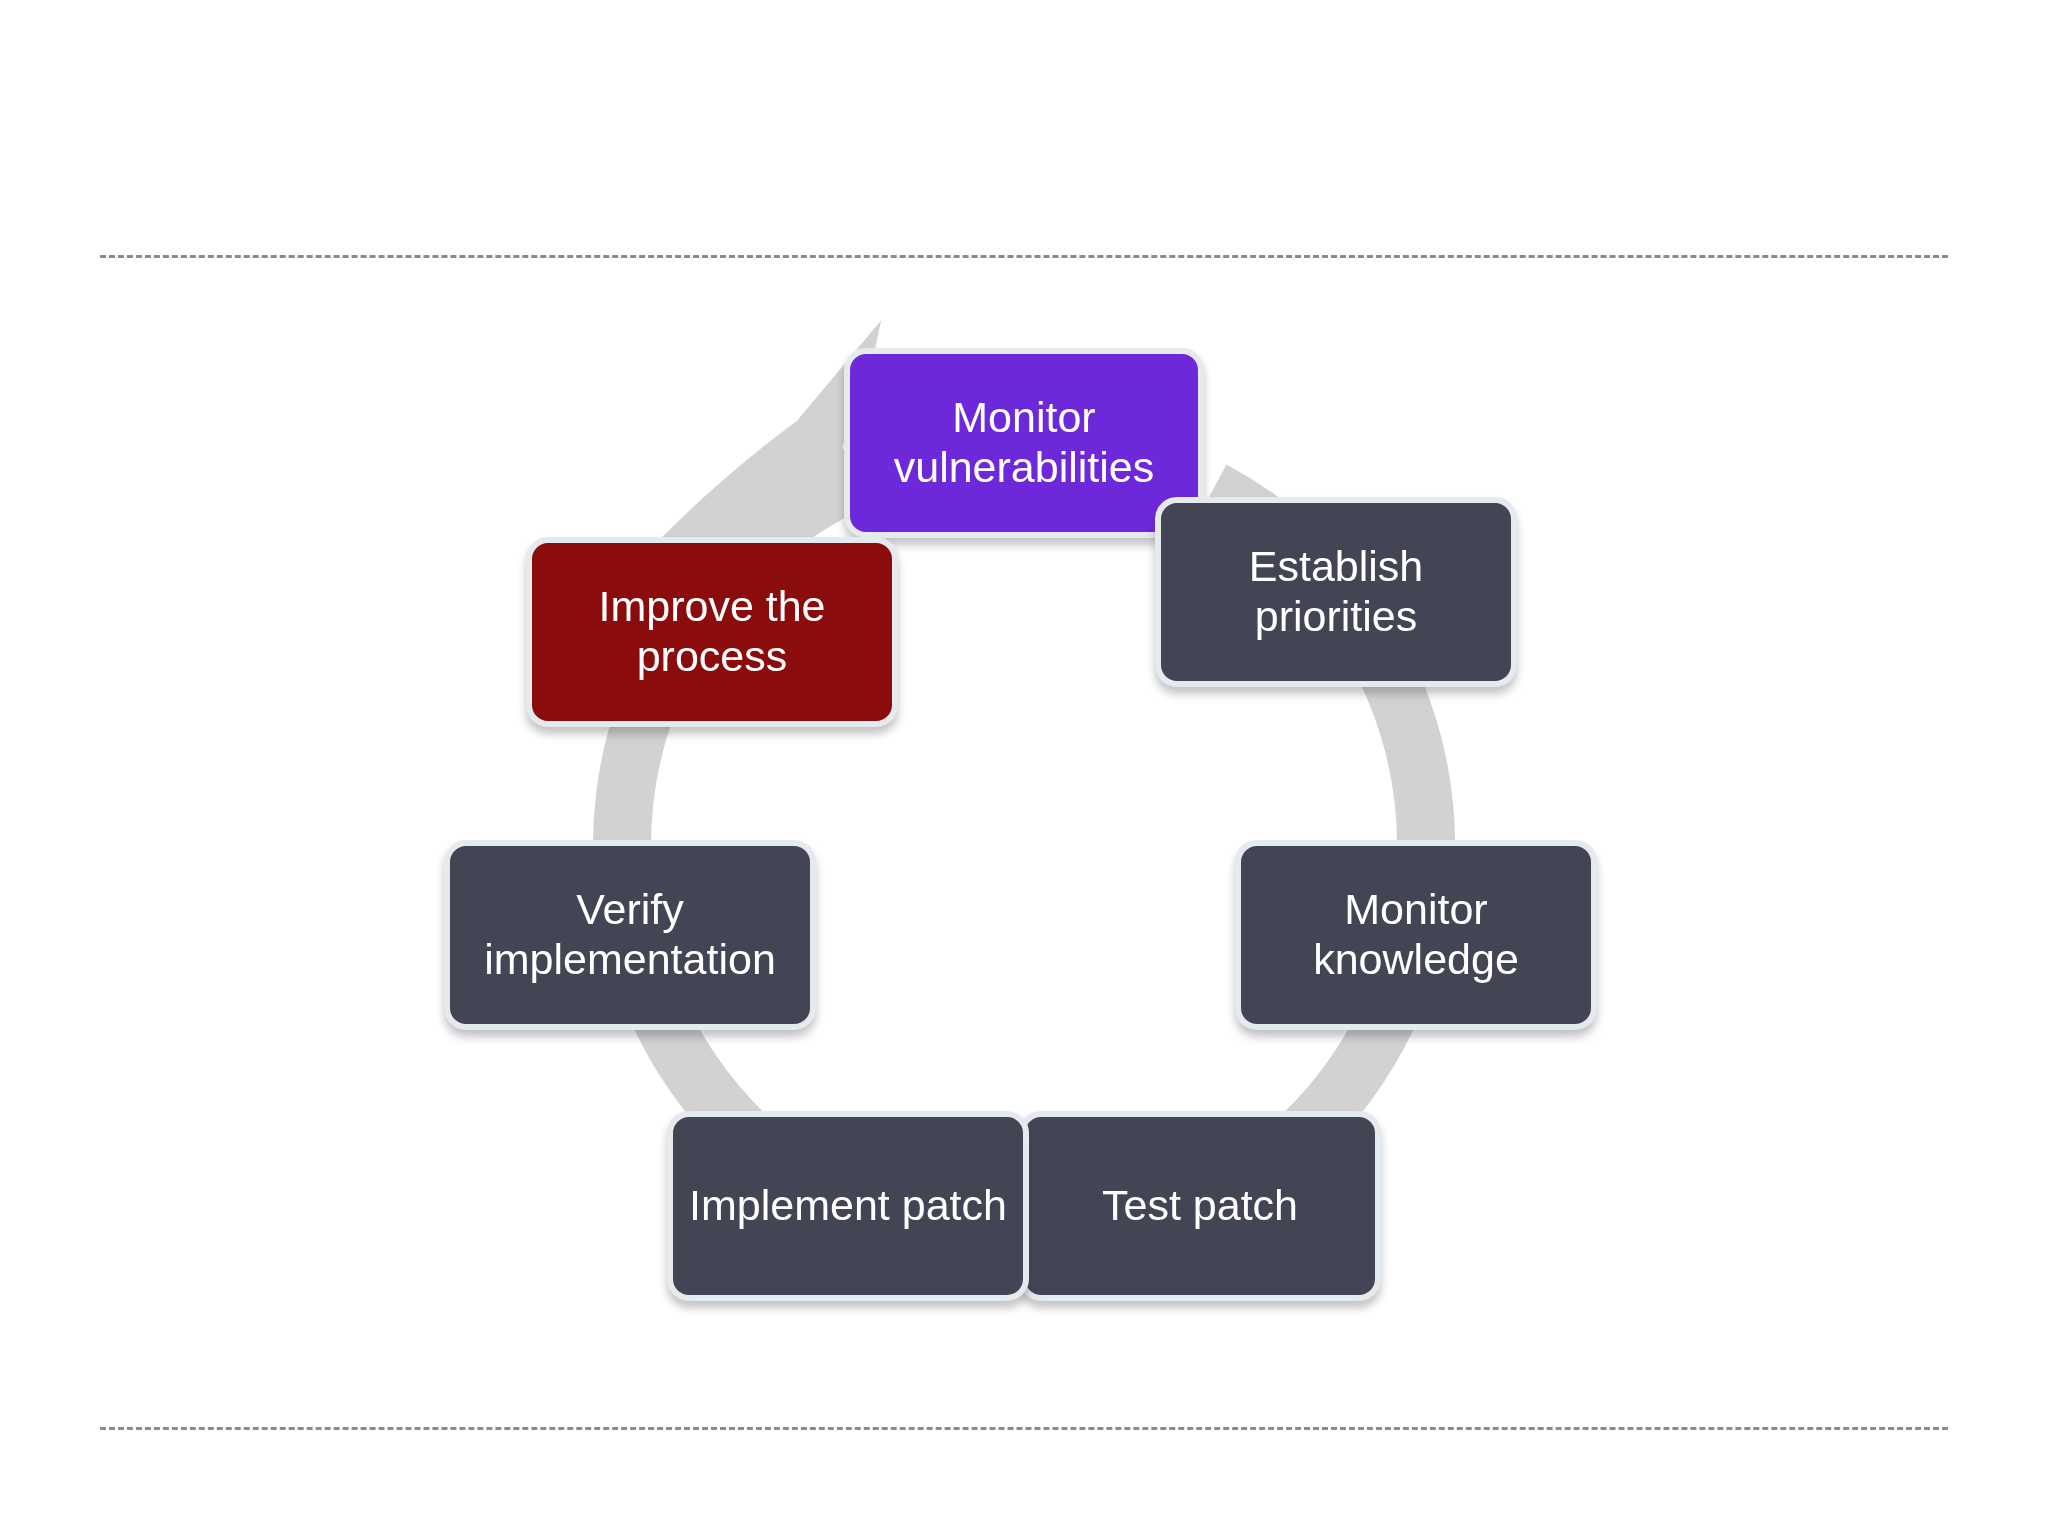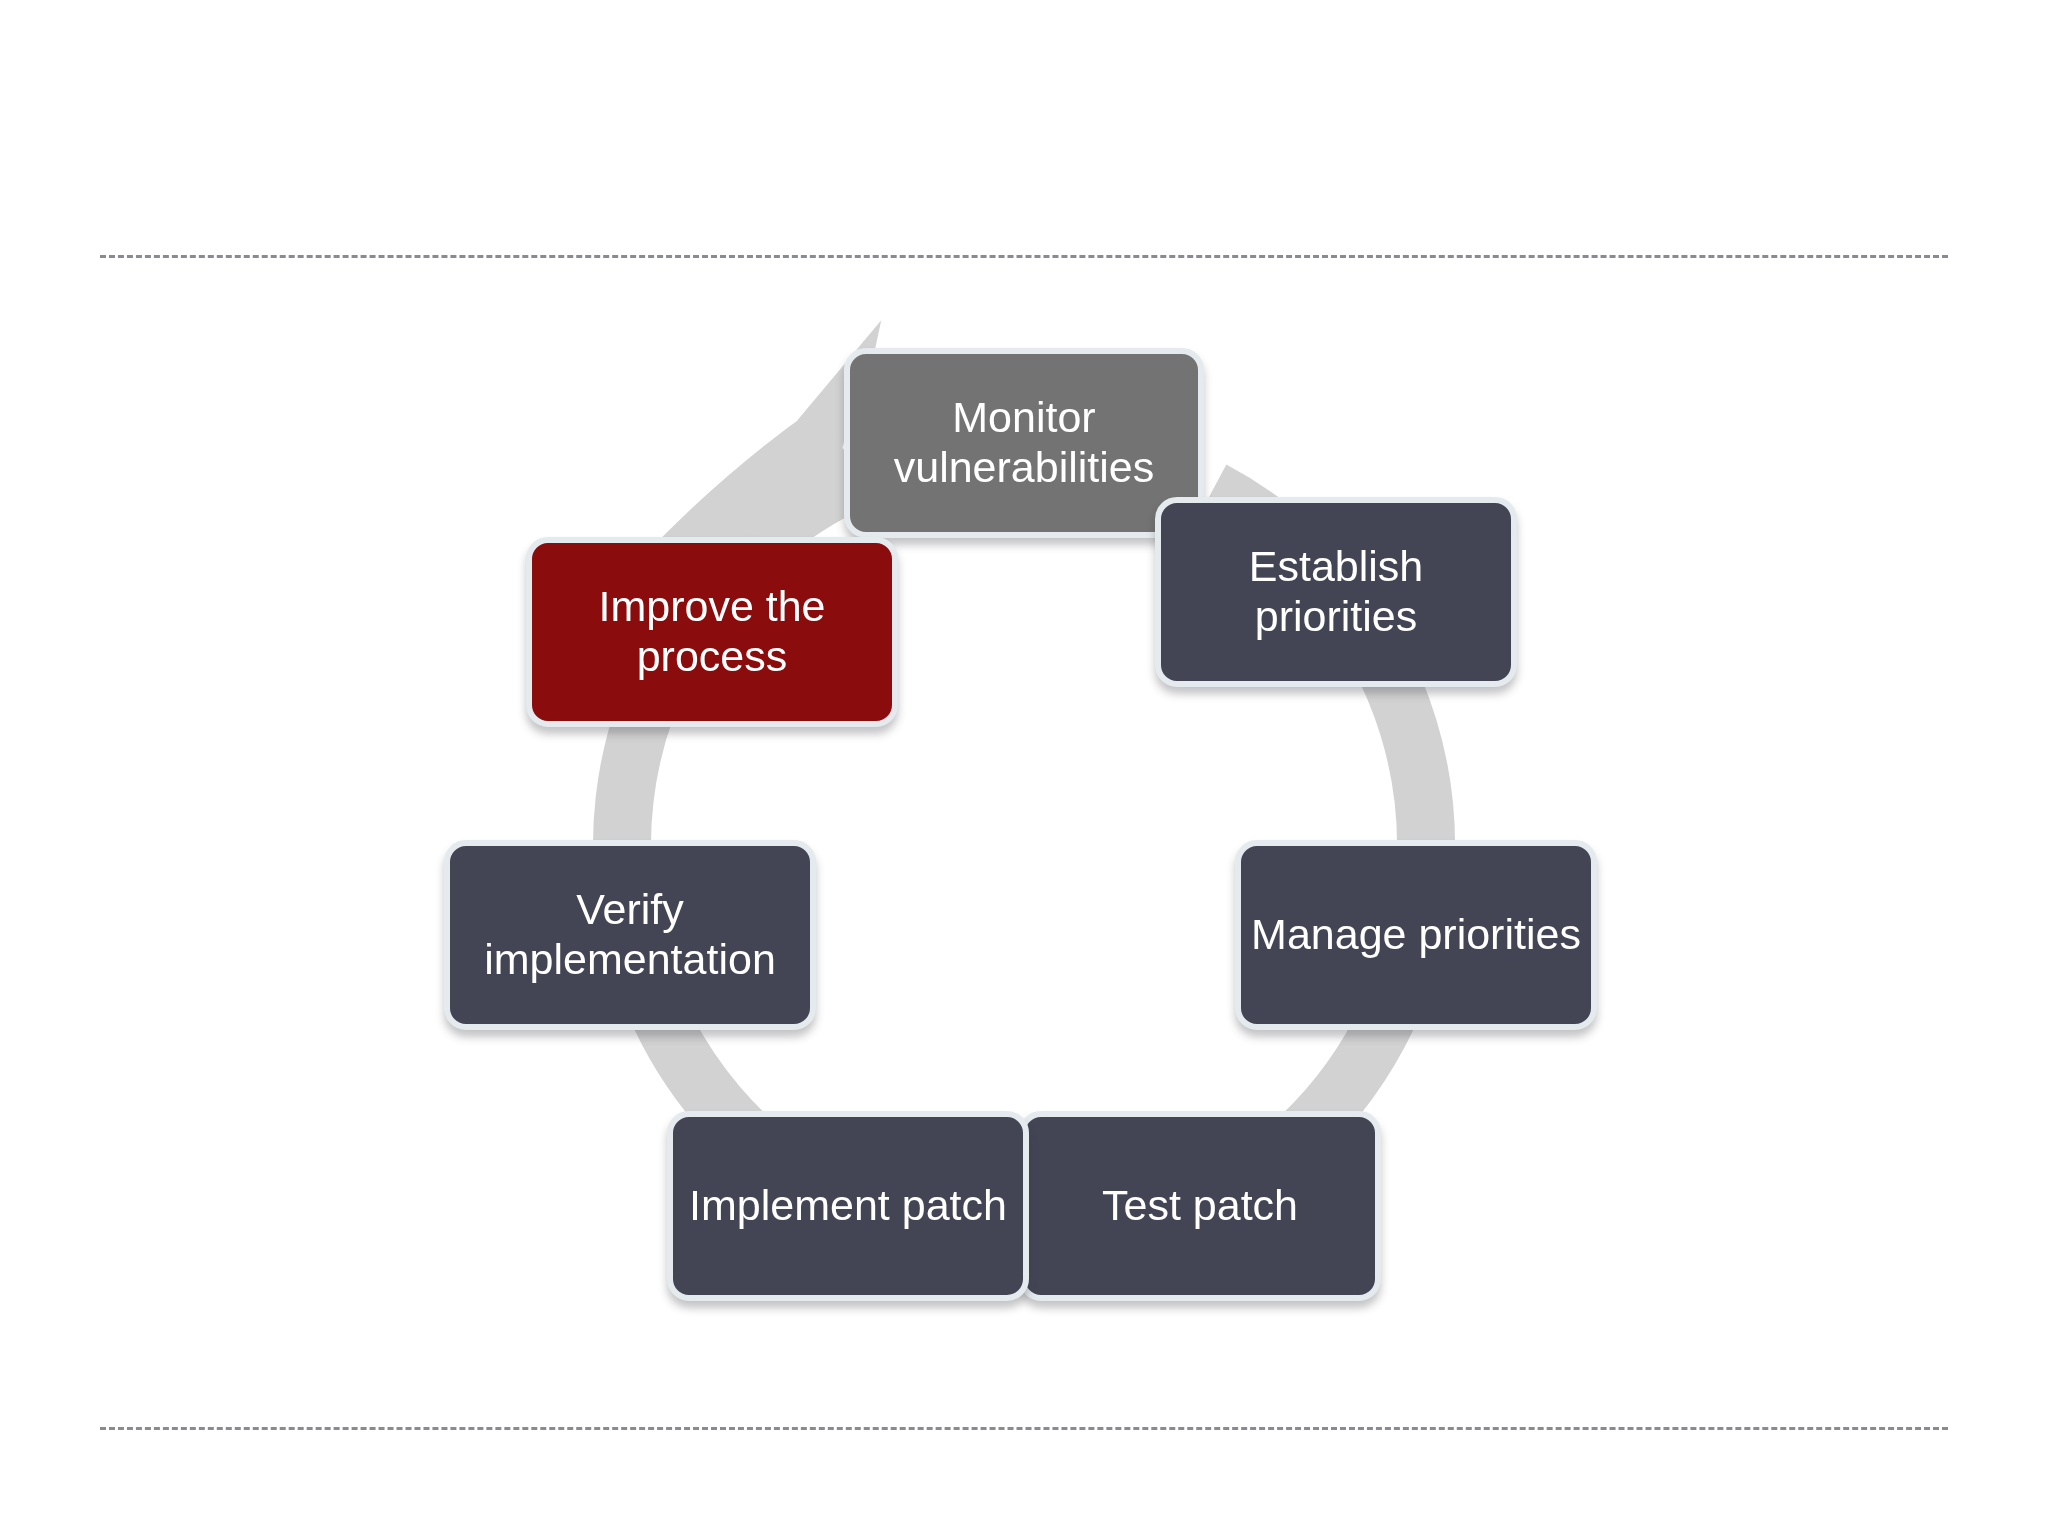--- a/index.html
+++ b/index.html
@@ -117,30 +117,30 @@
 
       <g transform="translate(795,130) rotate(-5)">
         <polygon points="0,30 92,-62 76,-10 158,6 120,86 46,52 28,96" fill="#d2d2d2"></polygon>
       </g>
 
       <g>
         <path d="M 640 300 Q 720 215 812 150 L 848 195 Q 760 256 690 335 Z" fill="#d2d2d2"></path>
       </g>
     </svg>
 
-    <div class="node" id="node-monitor" style="border-color: rgb(228, 234, 238); color: rgb(255, 255, 255); background: #737373; left: 844px; top: 88px;">
+    <div class="node" id="node-monitor" style="border-color: rgb(228, 234, 238); color: rgb(255, 255, 255); background: #6d28d9; left: 844px; top: 88px;">
       <span class="label">Monitor vulnerabilities</span>
     </div>
 
     <div class="node" id="node-establish" style="border-color: rgb(228, 234, 238); color: rgb(255, 255, 255); background: rgb(67, 68, 84); left: 1155px; top: 237px;">
       <span class="label">Establish priorities</span>
     </div>
 
     <div class="node" id="node-manage" style="border-color: rgb(228, 234, 238); color: rgb(255, 255, 255); background: rgb(67, 68, 84); left: 1235px; top: 580px;">
-      <span class="label">Manage priorities</span>
+      <span class="label">Monitor knowledge</span>
     </div>
 
     <div class="node" id="node-test" style="border-color: rgb(228, 234, 238); color: #ffffff; background: rgb(67, 68, 84); left: 1019px; top: 851px;">
       <span class="label">Test patch</span>
     </div>
 
     <div class="node" id="node-implement" style="border-color: rgb(228, 234, 238); color: rgb(255, 255, 255); background: rgb(67, 68, 84); left: 667px; top: 851px;">
       <span class="label">Implement patch</span>
     </div>
 

